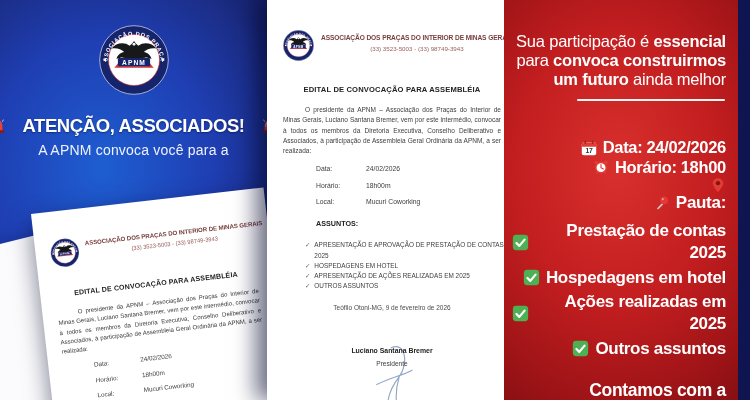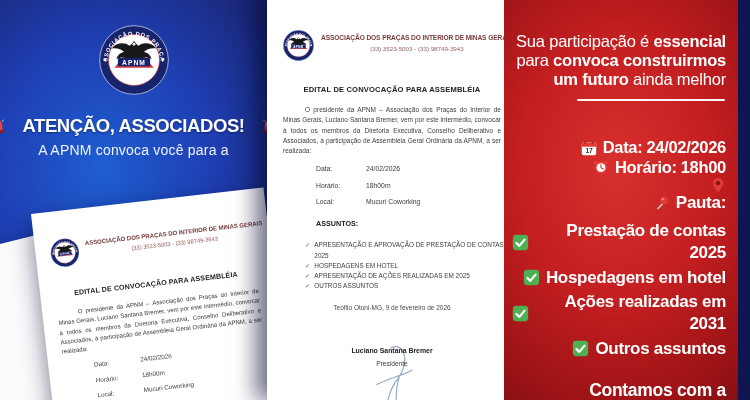--- a/index.html
+++ b/index.html
@@ -311,21 +311,21 @@
             <rect x="1" y="1" width="18" height="18" rx="4" fill="#4db052"></rect>
             <path d="M5.2 10.6 L8.6 14 L14.8 6.6" stroke="#fff" stroke-width="2.6" fill="none" stroke-linecap="round" stroke-linejoin="round"></path>
           </svg>
         <span>Hospedagens em hotel</span>
       </div>
       <div class="pauta-item">
         <svg class="icon-17" viewBox="0 0 20 20">
             <rect x="1" y="1" width="18" height="18" rx="4" fill="#4db052"></rect>
             <path d="M5.2 10.6 L8.6 14 L14.8 6.6" stroke="#fff" stroke-width="2.6" fill="none" stroke-linecap="round" stroke-linejoin="round"></path>
           </svg>
-        <span>Ações realizadas em 2031</span>
+        <span>Ações realizadas em 2025</span>
       </div>
       <div class="pauta-item">
         <svg class="icon-17" viewBox="0 0 20 20">
             <rect x="1" y="1" width="18" height="18" rx="4" fill="#4db052"></rect>
             <path d="M5.2 10.6 L8.6 14 L14.8 6.6" stroke="#fff" stroke-width="2.6" fill="none" stroke-linecap="round" stroke-linejoin="round"></path>
           </svg>
         <span>Outros assuntos</span>
       </div>
     </div>
 

